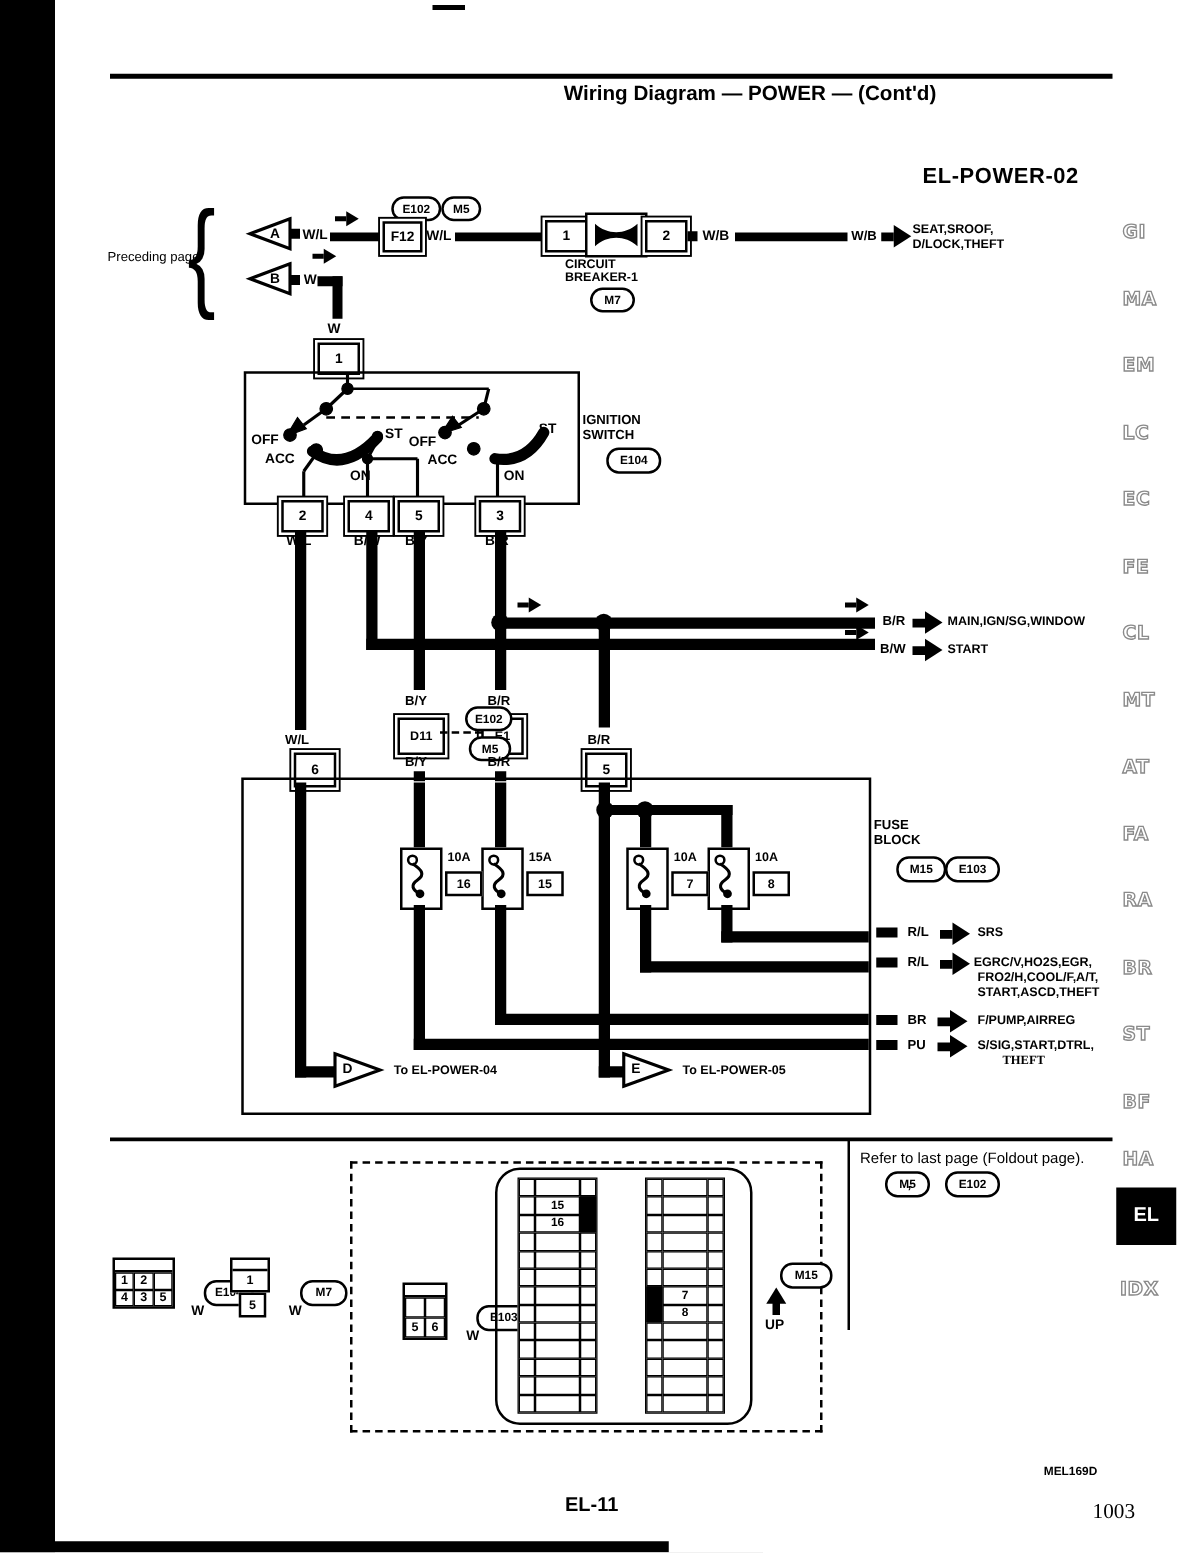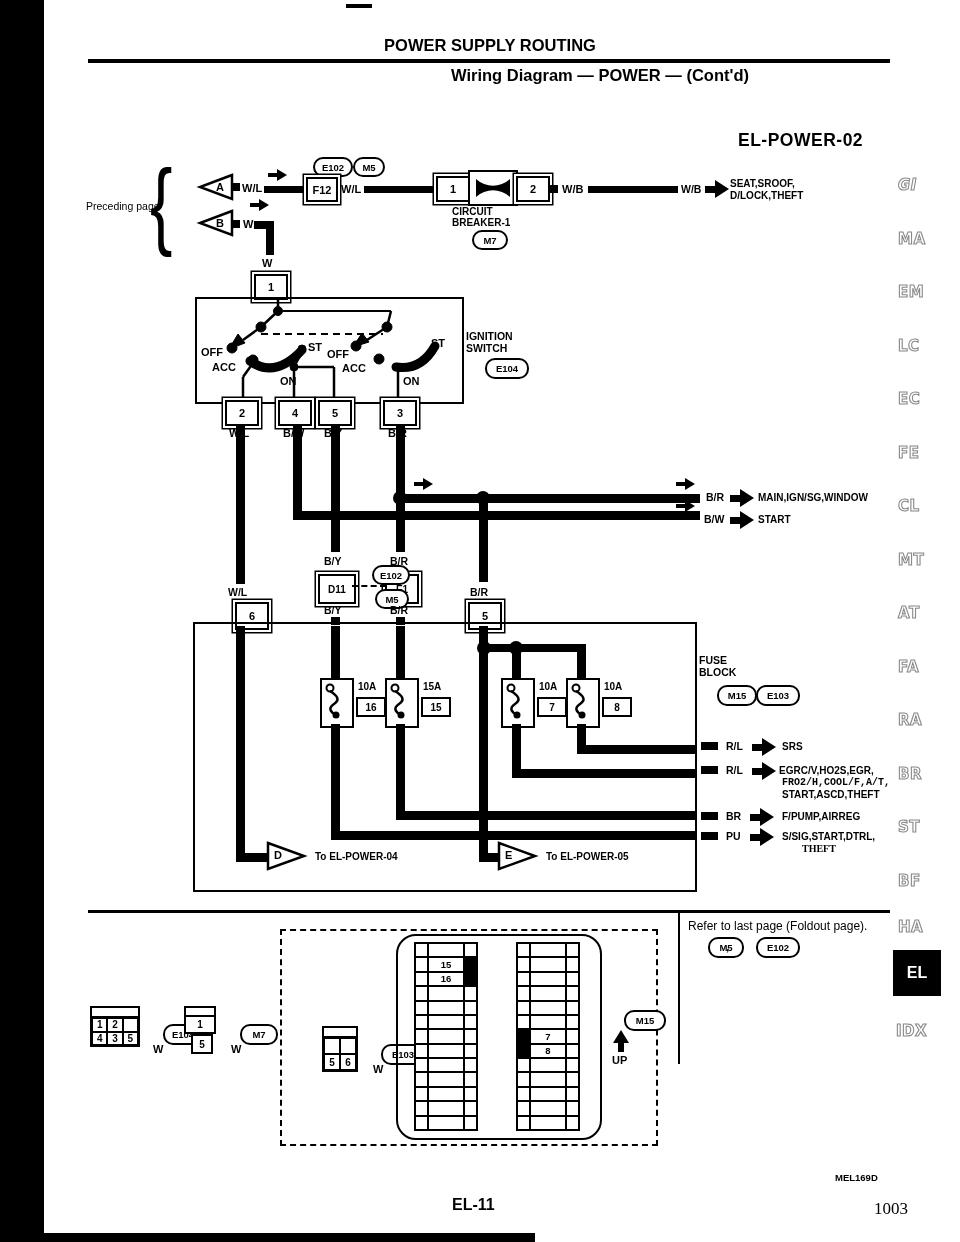--- a/index.html
+++ b/index.html
@@ -39,21 +39,20 @@
 </style>
 </head>
 <body>
 
 <div class="page">
 
   <div class="abs" style="left:0;top:0;width:44px;height:1242px;background:#000;"></div>
   <div class="abs" style="left:0;top:1233px;width:535px;height:9px;background:#000;"></div>
   <div class="abs" style="left:346px;top:4px;width:26px;height:4px;background:#000;"></div>
 
-  <div class="abs" style="left:60px;top:36px;width:860px;text-align:center;font-weight:bold;font-size:16.5px;">POWER SUPPLY ROUTING</div>
   <div class="abs" style="left:88px;top:59px;width:802px;height:3.5px;background:#000;"></div>
   <div class="abs" style="left:200px;top:66px;width:800px;text-align:center;font-weight:bold;font-size:16.5px;">Wiring Diagram — POWER — (Cont'd)</div>
   <div class="abs" style="left:738px;top:130px;font-weight:bold;font-size:17.5px;letter-spacing:.5px;">EL-POWER-02</div>
 
   <div class="lbl s105" style="left:86px;top:201px;font-weight:normal;font-size:10.5px;">Preceding page</div>
   <div class="abs" style="left:150px;top:160px;font-size:96px;line-height:88px;font-weight:100;transform:scale(.7,1);transform-origin:left top;">{</div>
 
   <div class="abs" style="left:196px;top:173px;">
     <svg width="38" height="28">
         <path d="M36,2 L4,14 L36,26 Z" fill="#fff" stroke="#000" stroke-width="2.5"></path>
@@ -302,21 +301,21 @@
     </div>
   <div class="lbl s10" style="left:782px;top:741px;">SRS</div>
 
   <div class="wire" style="left:701px;top:766px;width:17px;height:8px;"></div>
   <div class="lbl s105" style="left:726px;top:765px;">R/L</div>
   <div class="barr" style="left:752px;top:762px;">
       <i class="tail"></i>
       <i class="head"></i>
     </div>
   <div class="lbl s10" style="left:758px;top:765px;padding-left:21px;">EGRC/V,HO2S,EGR,</div>
-  <div class="lbl s10" style="left:782px;top:777px;font-family:Liberation Mono, monospace;">FRO2/H,COOL/F,A/T,</div>
+  <div class="lbl s10" style="left:782px;top:777px;">FRO2/H,COOL/F,A/T,</div>
   <div class="lbl s10" style="left:782px;top:789px;">START,ASCD,THEFT</div>
 
   <div class="wire" style="left:701px;top:812px;width:17px;height:8px;"></div>
   <div class="lbl s105" style="left:726px;top:811px;">BR</div>
   <div class="barr" style="left:750px;top:808px;">
       <i class="tail"></i>
       <i class="head"></i>
     </div>
   <div class="lbl s10" style="left:782px;top:811px;">F/PUMP,AIRREG</div>
 
@@ -454,21 +453,21 @@
   <div class="abs" style="left:613px;top:1030px;width:0;height:0;border-left:8px solid transparent;border-right:8px solid transparent;border-bottom:13px solid #000;"></div>
   <div class="abs" style="left:618px;top:1042px;width:6px;height:10px;background:#000;"></div>
   <div class="lbl s11" style="left:612px;top:1054px;">UP</div>
 
   <div class="abs" style="left:678px;top:912px;width:2px;height:152px;background:#000;"></div>
   <div class="abs" style="left:688px;top:919px;font-size:12px;">Refer to last page (Foldout page).</div>
   <div class="oval" style="left:688px;top:937px;width:32px;height:17px;">M5</div>
   <div class="lbl s11" style="left:726px;top:941px;">,</div>
   <div class="oval" style="left:736px;top:937px;width:40px;height:17px;">E102</div>
 
-  <div class="mlabel" style="left:898px;top:176px;font-style:italic;">GI</div>
+  <div class="mlabel" style="left:898px;top:176px;">GI</div>
   <div class="mlabel" style="left:898px;top:230px;">MA</div>
   <div class="mlabel" style="left:898px;top:283px;">EM</div>
   <div class="mlabel" style="left:898px;top:337px;">LC</div>
   <div class="mlabel" style="left:898px;top:390px;">EC</div>
   <div class="mlabel" style="left:898px;top:444px;">FE</div>
   <div class="mlabel" style="left:898px;top:497px;">CL</div>
   <div class="mlabel" style="left:898px;top:551px;">MT</div>
   <div class="mlabel" style="left:898px;top:604px;">AT</div>
   <div class="mlabel" style="left:898px;top:658px;">FA</div>
   <div class="mlabel" style="left:898px;top:711px;">RA</div>

